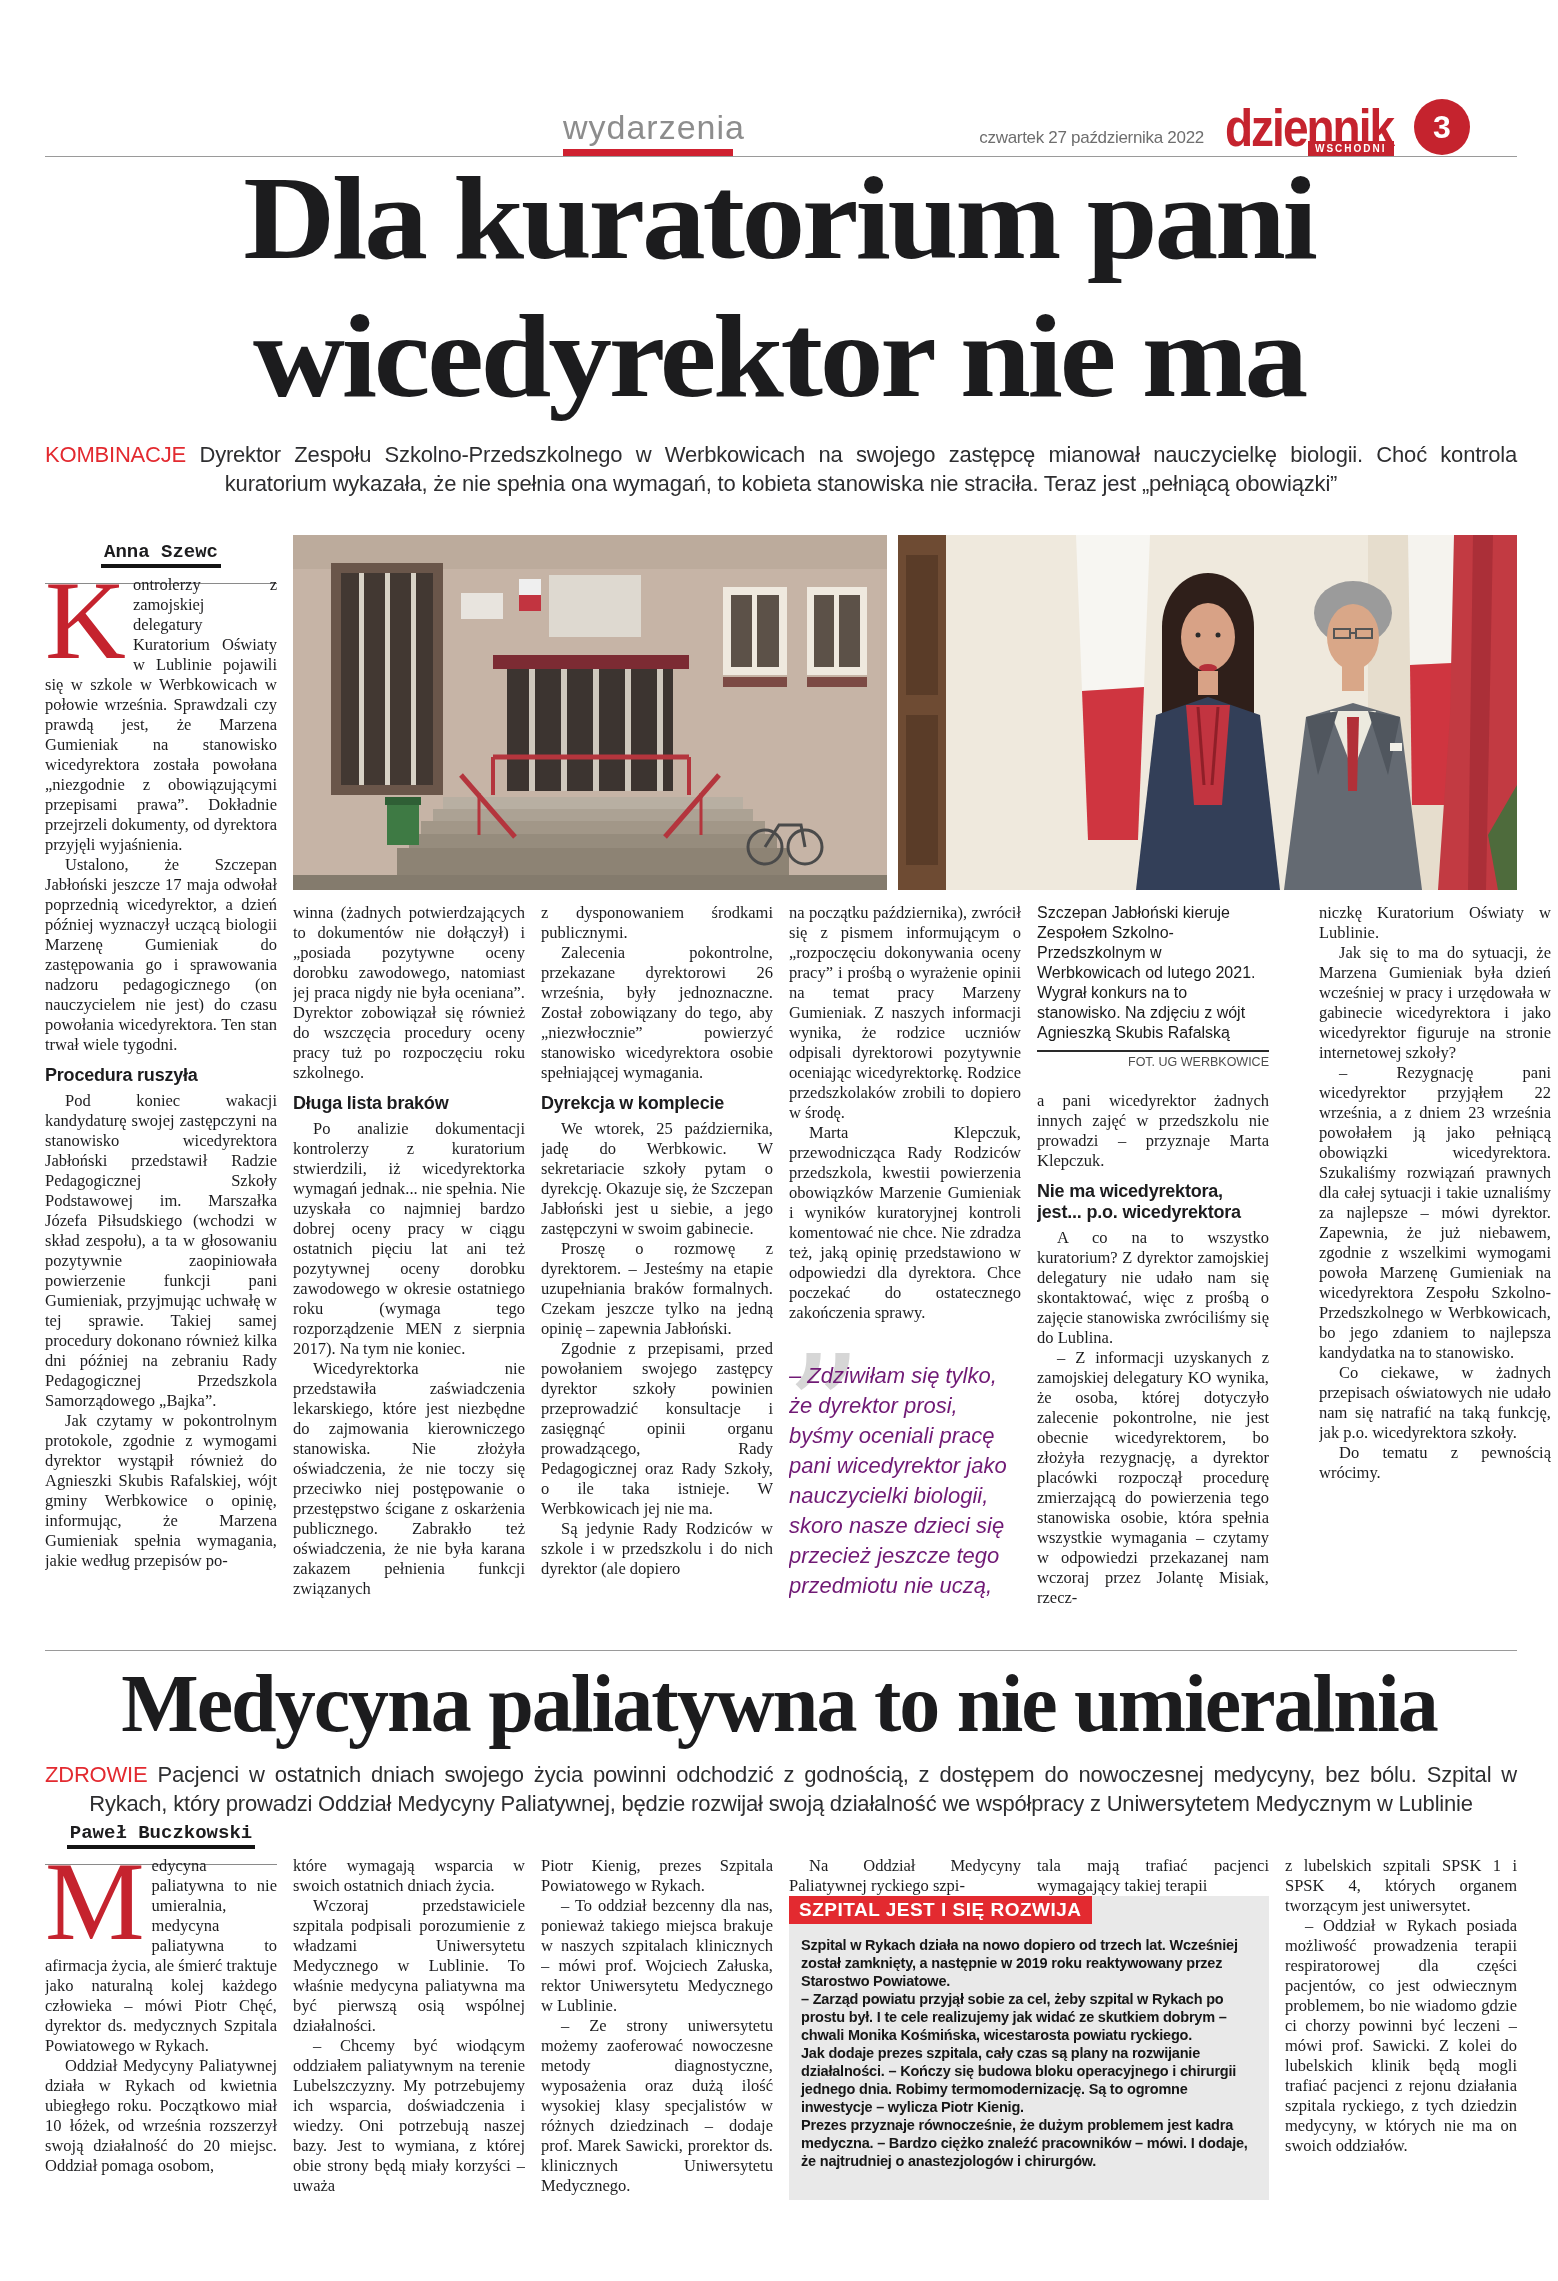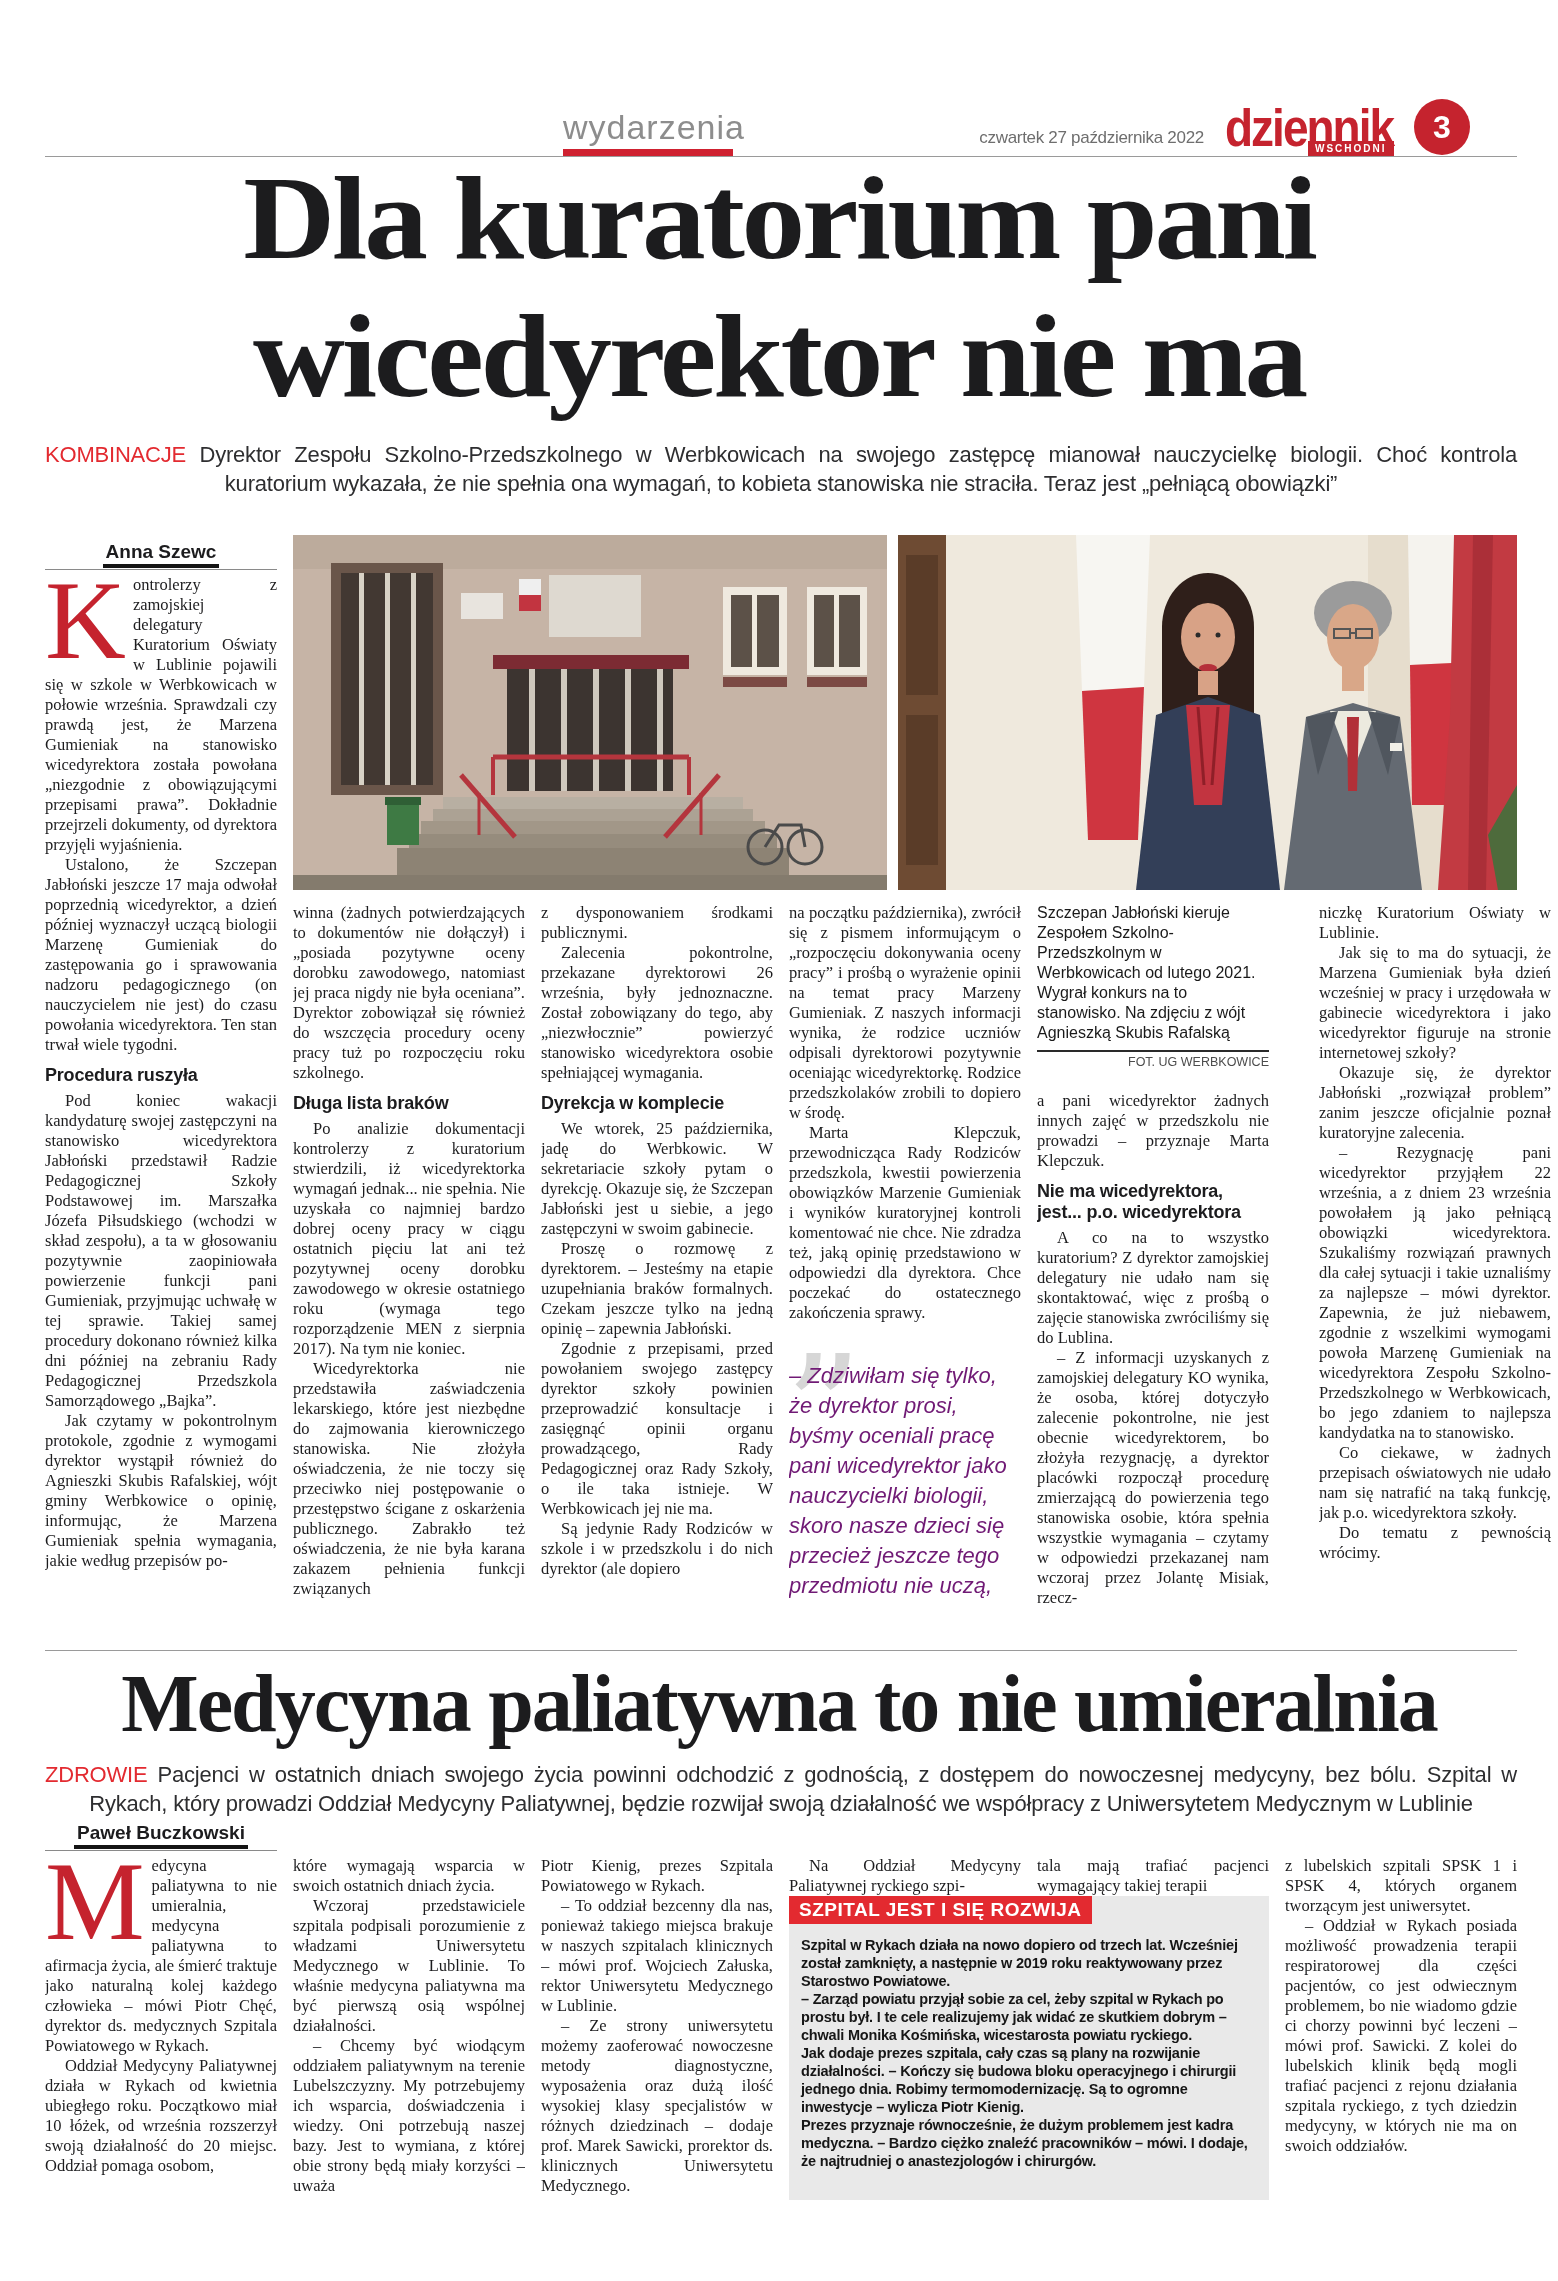--- a/index.html
+++ b/index.html
@@ -27,21 +27,21 @@
   .headline2{position:absolute;left:0;top:1656px;width:1558px;text-align:center;font-weight:bold;
       font-size:82px;line-height:96px;letter-spacing:-2px;}
   .kicker{position:absolute;left:45px;width:1472px;font-family:"Liberation Sans",sans-serif;
       font-size:22px;line-height:29px;color:#2e2e30;text-align:justify;text-align-last:center;letter-spacing:-0.2px;}
   .kicker .klabel{color:#e32a30;font-weight:normal;}
   .kicker1{top:440px;} .kicker2{top:1760px;}
   .divider{position:absolute;left:45px;top:1650px;width:1472px;height:1px;background:#9a9a9a;}
 
   
   .byline{position:absolute;width:232px;text-align:center;border-bottom:1px solid #8a8a8a;
-      padding-bottom:4px;font-family:Liberation Sans, sans-serif;font-weight:bold;font-size:19px;}
+      padding-bottom:18px;font-family:Liberation Mono, monospace;font-weight:bold;font-size:19px;}
   .byline span{display:inline-block;border-bottom:4px solid #141414;margin-bottom:-3px;padding:0 3px 1px;}
 
   
   .col{position:absolute;overflow:hidden;text-align:justify;}
   .col p{margin:0;font-size:16.5px;line-height:20px;text-indent:20px;}
   .col p.noindent{text-indent:0;}
   .subhead{font-family:"Liberation Sans",sans-serif;font-weight:bold;font-size:18px;line-height:21px;
       margin:10px 0 5px;text-align:left;letter-spacing:-0.2px;text-indent:0;}
   .dropcap{float:left;color:#c5232e;font-size:112px;line-height:82px;padding:4px 7px 0 0;}
 
@@ -225,21 +225,20 @@
     <div class="credit">FOT. UG WERBKOWICE</div>
     <p class="noindent after-credit">a pani wicedyrektor żadnych innych zajęć w przedszkolu nie prowadzi – przyznaje Marta Klepczuk.</p>
     <div class="subhead">Nie ma wicedyrektora, jest... p.o. wicedyrektora</div>
     <p>A co na to wszystko kuratorium? Z dyrektor zamojskiej delegatury nie udało nam się skontaktować, więc z prośbą o zajęcie stanowiska zwróciliśmy się do Lublina.</p>
     <p>– Z informacji uzyskanych z zamojskiej delegatury KO wynika, że osoba, której dotyczyło zalecenie pokontrolne, nie jest obecnie wicedyrektorem, bo złożyła rezygnację, a dyrektor placówki rozpoczął procedurę zmierzającą do powierzenia tego stanowiska osobie, która spełnia wszystkie wymagania – czytamy w odpowiedzi przekazanej nam wczoraj przez Jolantę Misiak, rzecz-</p>
   </div>
 
   <div class="col" style="left:1319px;top:903px;width:232px;height:742px;">
     <p class="noindent">niczkę Kuratorium Oświaty w Lublinie.</p>
     <p>Jak się to ma do sytuacji, że Marzena Gumieniak była dzień wcześniej w pracy i urzędowała w gabinecie wicedyrektora i jako wicedyrektor figuruje na stronie internetowej szkoły?</p>
-    <p>Okazuje się, że dyrektor Jabłoński „rozwiązał problem” zanim jeszcze oficjalnie poznał kuratoryjne zalecenia.</p>
     <p>– Rezygnację pani wicedyrektor przyjąłem 22 września, a z dniem 23 września powołałem ją jako pełniącą obowiązki wicedyrektora. Szukaliśmy rozwiązań prawnych dla całej sytuacji i takie uznaliśmy za najlepsze – mówi dyrektor. Zapewnia, że już niebawem, zgodnie z wszelkimi wymogami powoła Marzenę Gumieniak na wicedyrektora Zespołu Szkolno-Przedszkolnego w Werbkowicach, bo jego zdaniem to najlepsza kandydatka na to stanowisko.</p>
     <p>Co ciekawe, w żadnych przepisach oświatowych nie udało nam się natrafić na taką funkcję, jak p.o. wicedyrektora szkoły.</p>
     <p>Do tematu z pewnością wrócimy.</p>
   </div>
 
   <div class="divider"></div>
 
   <div class="headline2">Medycyna paliatywna to nie umieralnia</div>
 
   <div class="kicker kicker2">

